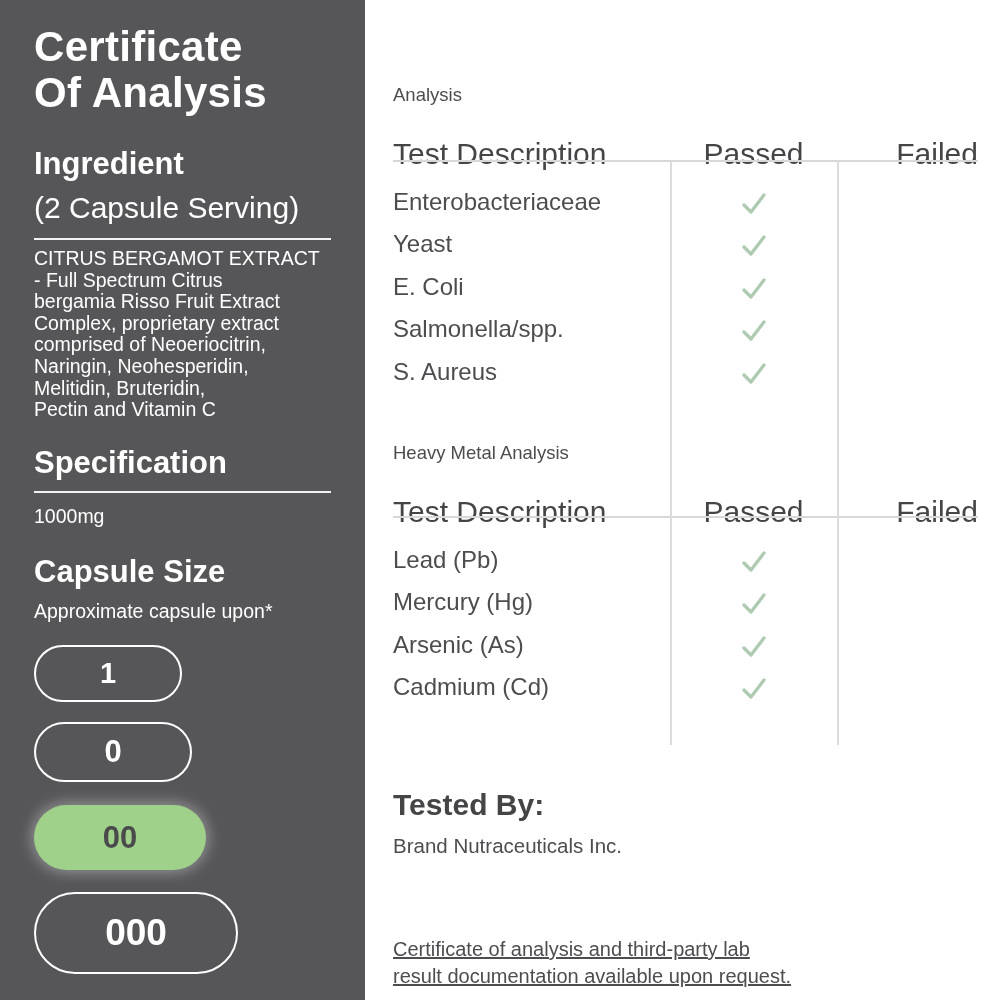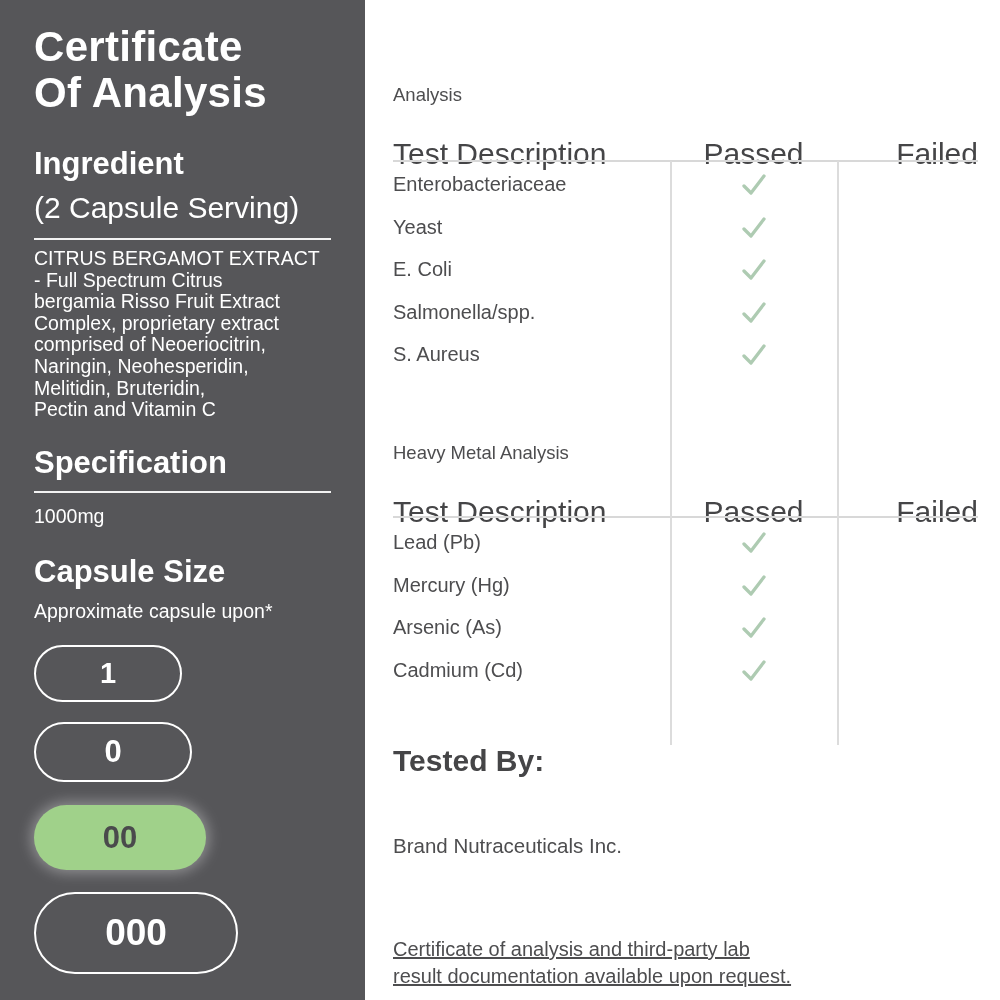--- a/index.html
+++ b/index.html
@@ -46,27 +46,27 @@
   .h-rule { position:absolute; left:28px; width:585px; height:2px; background:#D8D8D8; }
   .h-rule-1 { top:160px; }
   .h-rule-2 { top:516px; }
   .v-line { position:absolute; top:161px; width:2px; height:584px; background:#DCDCDC; }
   .v-line-1 { left:305px; }
   .v-line-2 { left:472px; }
 
   .tbody { width:585px; }
   .tbody-1 { top:162px; padding-top:11px; }
   .tbody-2 { top:518px; padding-top:13px; }
-  .trow { display:flex; align-items:flex-start; height:42.6px; font-size:20px; color:#4D4D4F; }
+  .trow { display:flex; align-items:flex-end; height:42.6px; font-size:24px; color:#4D4D4F; }
   .td-desc { width:277px; }
   .td-passed { width:167px; display:flex; align-items:center; justify-content:center; }
   .td-failed { width:141px; }
   .check-icon svg { display:block; }
 
-  .tested-h { top:744px; font-size:30px; font-weight:700; color:#454547; }
+  .tested-h { top:788px; font-size:30px; font-weight:700; color:#454547; }
   .tested-v { top:834px; font-size:20.5px; }
   .footer-note { top:936px; font-size:20px; line-height:27px; white-space:pre-line;text-decoration:underline; }
 </style>
 </head>
 <body>
 
 <div class="stage">
 
   <aside class="sidebar">
     <h1 class="s-abs s-title">Certificate

